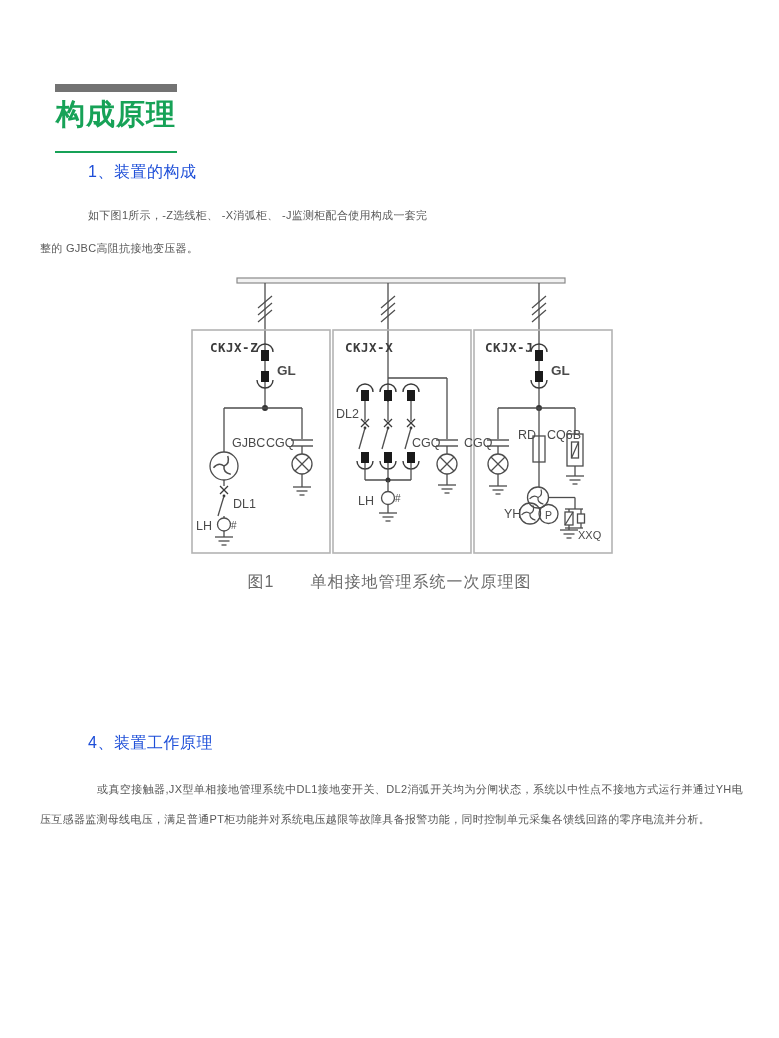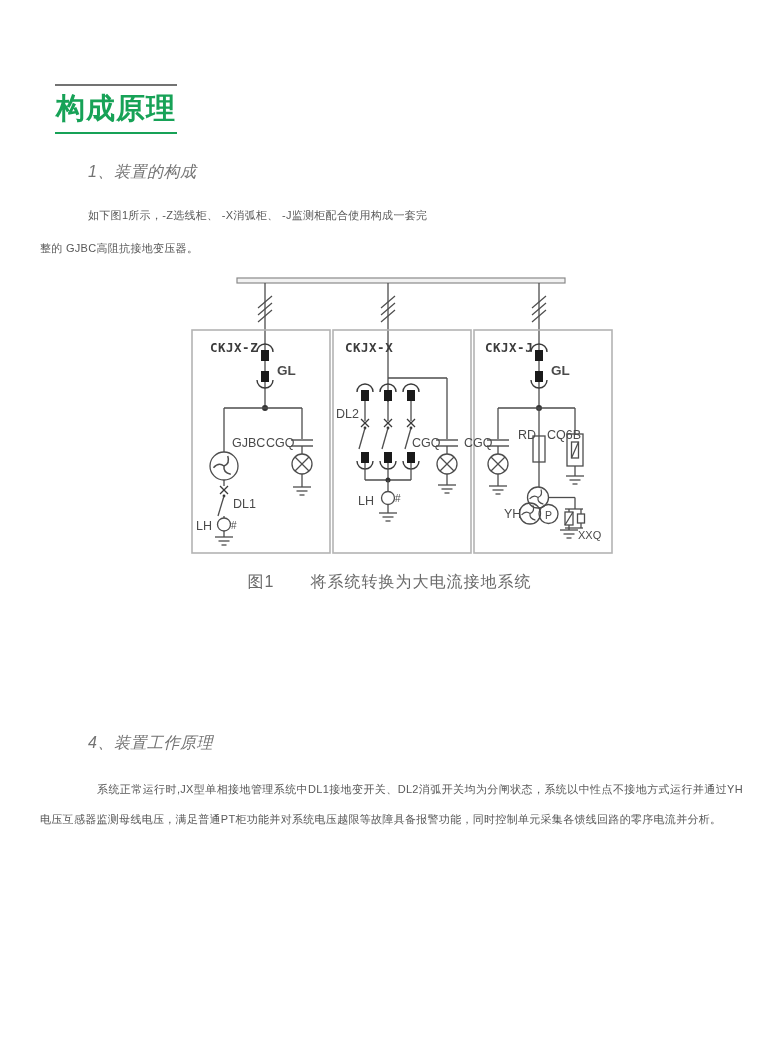--- a/index.html
+++ b/index.html
@@ -1,22 +1,22 @@
 <!DOCTYPE html>
 <html><head>
 <meta charset="utf-8">
 <style>
   html,body{margin:0;padding:0;background:#fff;}
   .page{position:relative;width:779px;height:1038px;background:#ffffff;overflow:hidden;
         font-family:"Liberation Sans","DejaVu Sans",sans-serif;color:#585858;}
   .doc-title{position:absolute;left:55px;top:84px;display:inline-block;
              font-size:29px;font-weight:bold;color:#17a257;letter-spacing:1px;
-             border-top:2px solid #737373;border-bottom:2px solid #17a257;
-             padding:8px 1px 9px 1px;line-height:1;}
-  .sec-heading{position:absolute;left:88px;font-size:16px;color:#737373;letter-spacing:.5px;font-style:italic;}
+             border-top:8px solid #737373;border-bottom:2px solid #17a257;
+             padding:8px 1px 22px 1px;line-height:1;}
+  .sec-heading{position:absolute;left:88px;font-size:16px;color:#1d4ed8;letter-spacing:.5px;}
   .para{position:absolute;left:40px;width:703px;font-size:11px;line-height:33px;
         text-align:justify;letter-spacing:.3px;color:#585858;}
   .para .ln{display:block;}
   .para .ln.indent{text-indent:48px;}
   .para.tight{line-height:29.5px;text-indent:57px;}
   .fig-caption{position:absolute;left:0;top:572px;width:779px;display:flex;
                justify-content:center;gap:36px;font-size:16px;color:#6a6a6a;letter-spacing:1px;}
   .diagram{position:absolute;left:188px;top:266px;}
   svg text{font-family:"Liberation Sans","DejaVu Sans",sans-serif;}
   svg .boxname{font-family:"DejaVu Sans Mono","Liberation Mono",monospace;font-size:12.5px;fill:#3c3c3c;font-weight:bold;letter-spacing:.5px;}
@@ -233,22 +233,22 @@
       <line class="wire" x1="393" y1="257" x2="393" y2="262"></line>
       <line class="wire" x1="377" y1="262" x2="395" y2="262"></line>
       <line class="wire" x1="381" y1="262" x2="381" y2="264"></line>
       <use href="#gnd" x="381" y="264"></use>
       <text x="390" y="273" font-size="11" fill="#4a4a4a">XXQ</text>
     </g>
   </svg>
 
   <div class="fig-caption">
     <span>图1</span>
-    <span>将系统转换为大电流接地系统</span>
+    <span>单相接地管理系统一次原理图</span>
   </div>
 
 
   <div class="sec-heading" style="top:733px;">4、装置工作原理</div>
 
-  <p class="para tight" style="top:764px;">系统正常运行时,JX型单相接地管理系统中DL1接地变开关、DL2消弧开关均为分闸状态，系统以中性点不接地方式运行并通过YH电压互感器监测母线电压，满足普通PT柜功能并对系统电压越限等故障具备报警功能，同时控制单元采集各馈线回路的零序电流并分析。</p>
+  <p class="para tight" style="top:764px;">或真空接触器,JX型单相接地管理系统中DL1接地变开关、DL2消弧开关均为分闸状态，系统以中性点不接地方式运行并通过YH电压互感器监测母线电压，满足普通PT柜功能并对系统电压越限等故障具备报警功能，同时控制单元采集各馈线回路的零序电流并分析。</p>
 
 
 </div>
 
 </body></html>

